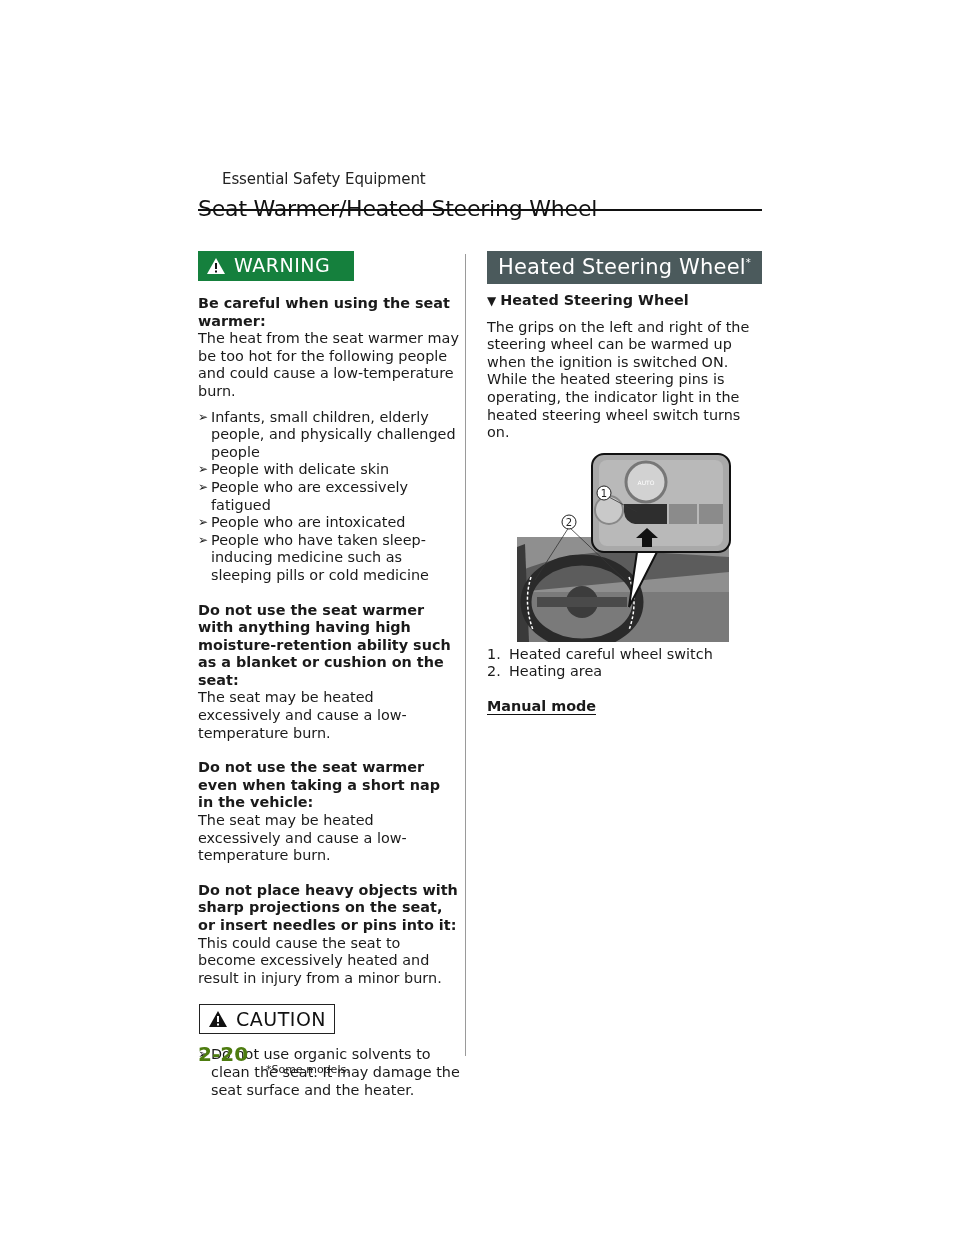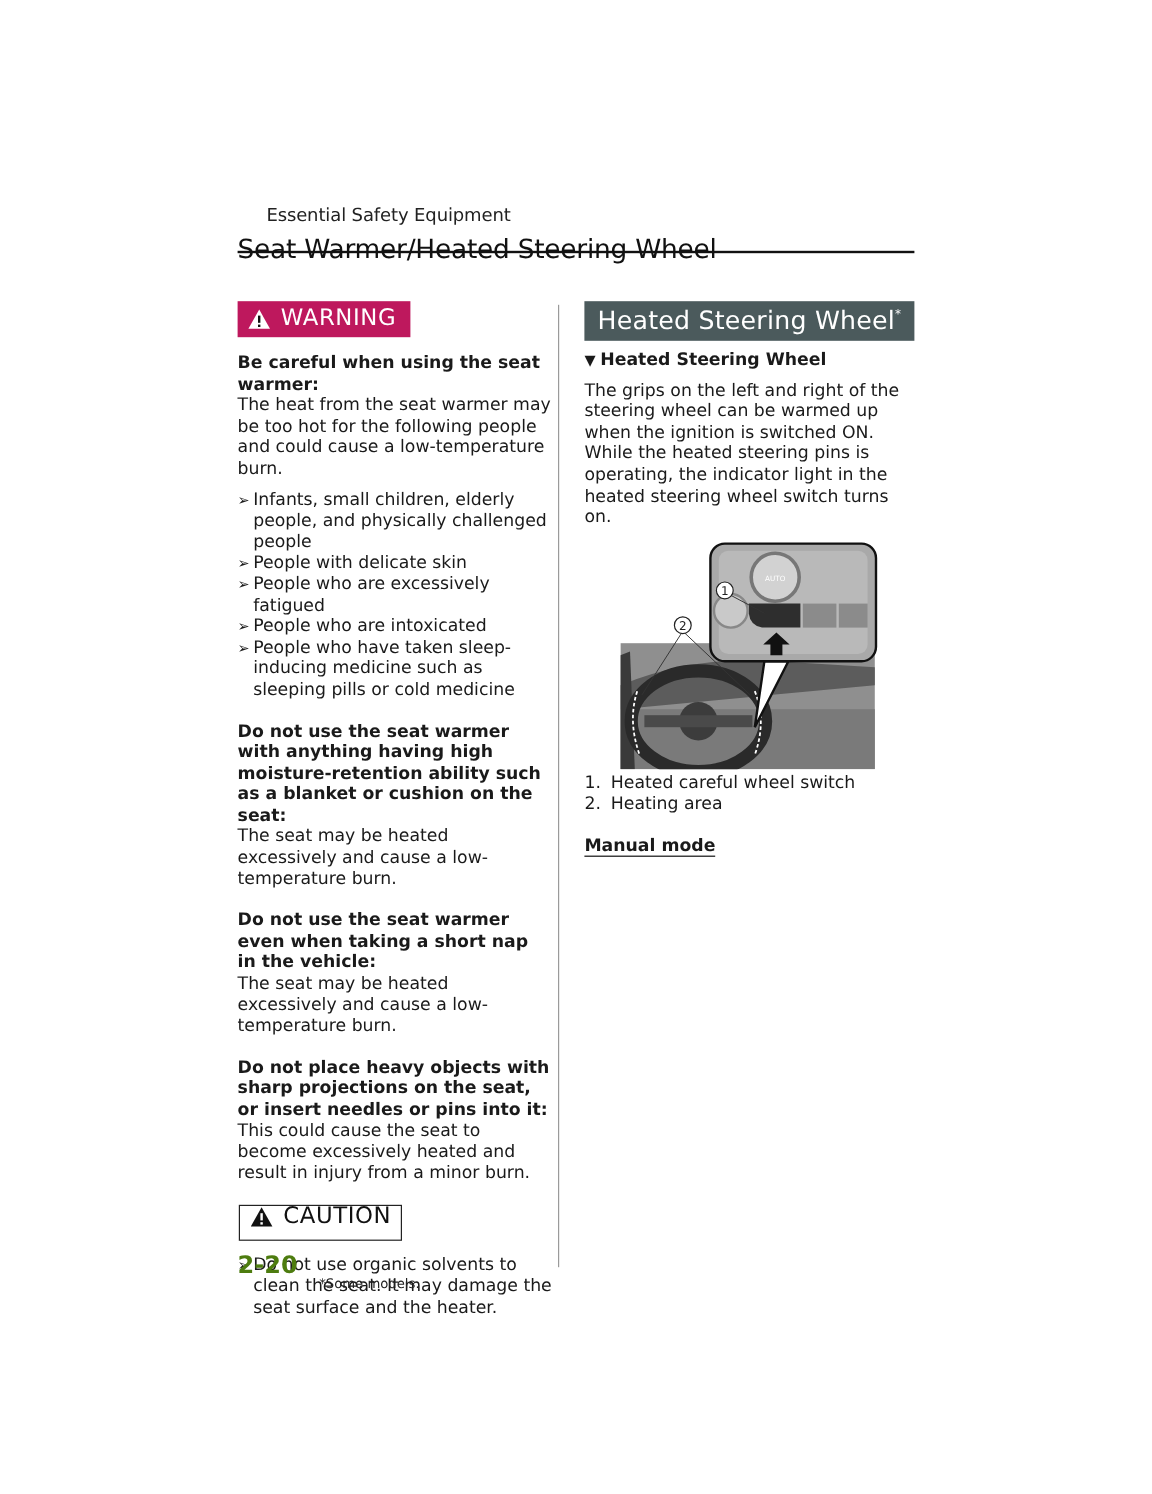--- a/index.html
+++ b/index.html
@@ -8,24 +8,24 @@
   .abs { position: absolute; }
   .section-label { left: 198px; top: 170px; font-size: 15px; color: #222; letter-spacing: -0.1px; margin-left: 24px; }
   .page-title { left: 198px; top: 196px; font-size: 22px; color: #111; letter-spacing: -0.2px; }
   .title-rule { left: 198px; top: 209px; width: 564px; height: 2px; background: #111; }
   .col-divider { left: 465px; top: 254px; width: 1px; height: 802px; background: #9a9a9a; }
 
   .col { position: absolute; font-size: 14.4px; line-height: 17.6px; }
   .col-left { left: 198px; top: 251px; width: 262px; }
   .col-right { left: 487px; top: 251px; width: 275px; }
 
-  .warn-box { display: inline-flex; align-items: center; height: 30px; background: #be185d; color: #fff;
-              padding: 0 12px 0 8px; margin-left: -24px; font-size: 19px; letter-spacing: 0.5px; }
+  .warn-box { display: inline-flex; align-items: center; height: 30px; background: #15803d; color: #fff;
+              padding: 0 24px 0 8px; margin-left: -24px; font-size: 19px; letter-spacing: 0.5px; }
   .warn-box .tri { margin-right: 8px; }
-  .caution-box { display: inline-flex; align-items: flex-start; height: 28px; border: 1.5px solid #222;
+  .caution-box { display: inline-flex; align-items: center; height: 28px; border: 1.5px solid #222;
                  color: #111; padding: 0 8px; margin-left: -23px; font-size: 19px; letter-spacing: 0.5px; }
   .caution-box .tri { margin-right: 8px; }
 
   p { margin: 0; }
   .bold { font-weight: bold; }
   .gap { height: 17px; }
   .gap-s { height: 8px; }
 
   ul.bullets { list-style: none; margin: 0; padding: 0; }
   ul.bullets li { position: relative; padding-left: 13px; }

